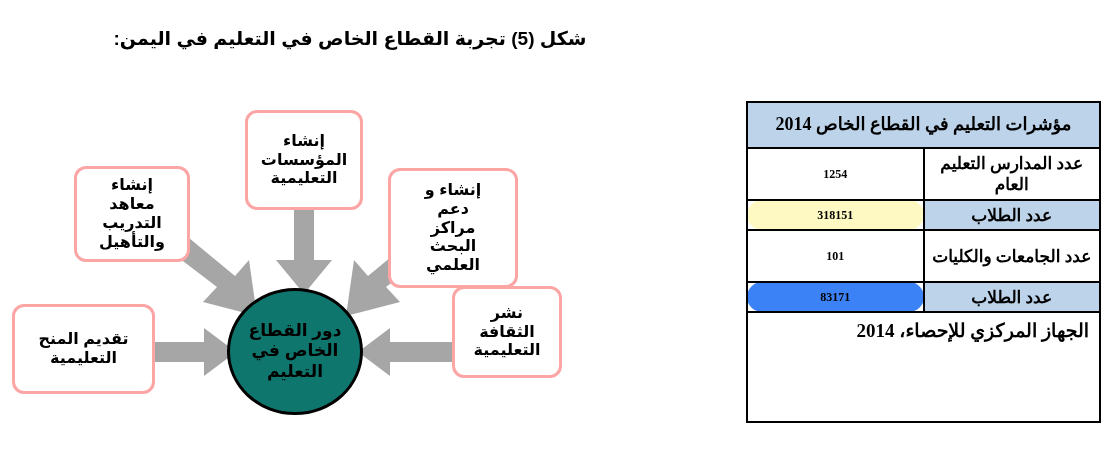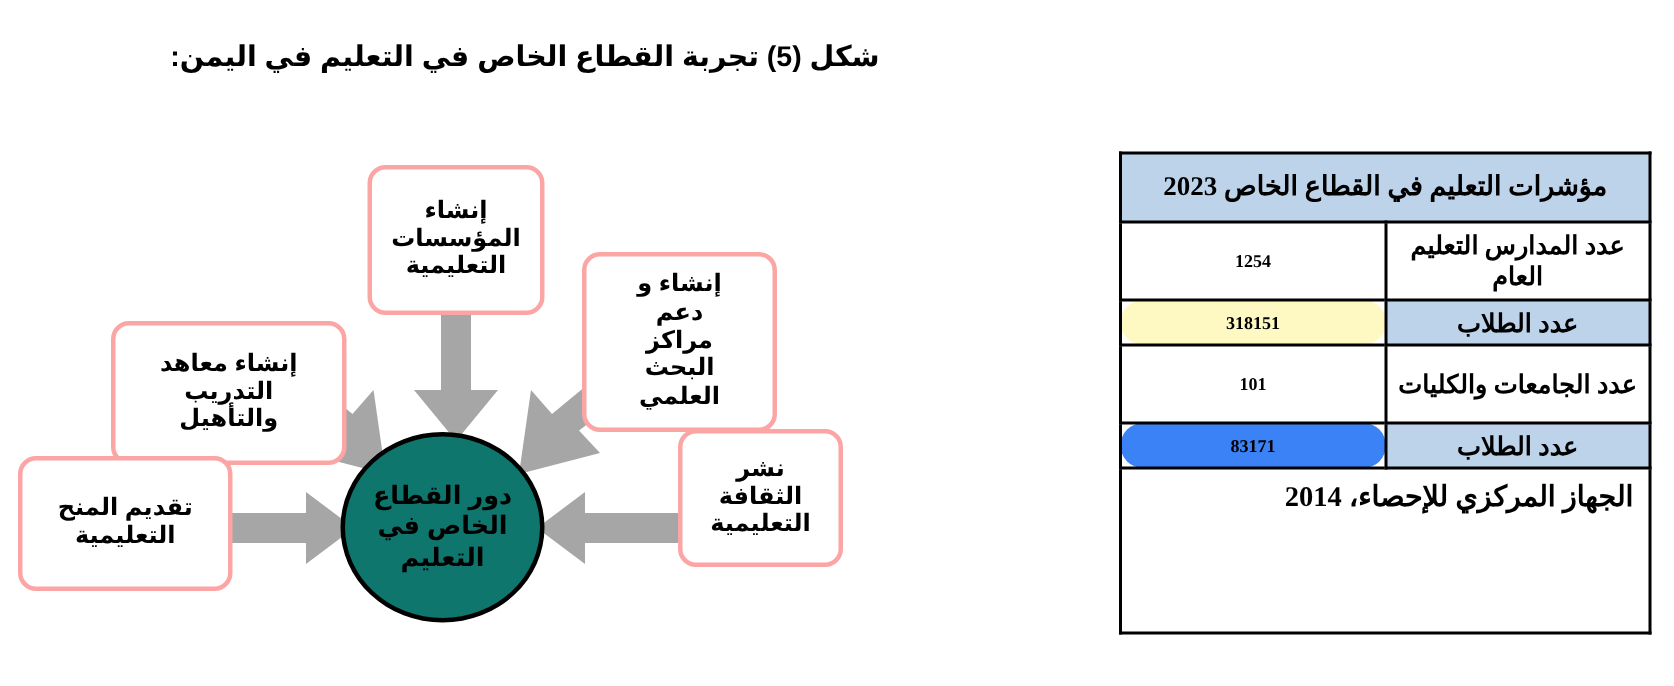--- a/index.html
+++ b/index.html
@@ -54,21 +54,21 @@
     direction: rtl;
     font-weight: bold;
     font-size: 16px;
     line-height: 1.18;
     padding: 4px 22px;
     z-index: 5;
   }
 
   
   #box-institutions { left: 245px; top: 20px;  width: 118px; height: 100px; }
-  #box-training     { left: 74px;  top: 76px;  width: 157px; height: 96px; margin-top: 48px;  }
+  #box-training     { left: 74px;  top: 76px;  width: 116px; height: 96px;  }
   #box-research     { left: 388px; top: 78px;  width: 130px; height: 120px; }
   #box-grants       { left: 12px;  top: 214px; width: 143px; height: 90px;  }
   #box-culture      { left: 452px; top: 196px; width: 110px; height: 92px;  }
 
   
   #central-ellipse {
     position: absolute;
     left: 227px;
     top: 198px;
     width: 136px;
@@ -195,21 +195,21 @@
 
   <div id="central-ellipse" style="background: #0f766e;">
     <span>دور القطاع الخاص في التعليم</span>
   </div>
 
 </div>
 
 <table id="indicators-table">
   <tbody>
     <tr>
-      <td class="tbl-header" colspan="2" style="background: rgb(189, 211, 234);">مؤشرات التعليم في القطاع الخاص 2023</td>
+      <td class="tbl-header" colspan="2" style="background: rgb(189, 211, 234);">مؤشرات التعليم في القطاع الخاص 2014</td>
     </tr>
 
     <tr class="row-tall">
       <td class="cell-label">عدد المدارس التعليم العام</td>
       <td class="cell-value">1254</td>
     </tr>
 
     <tr class="row-shaded">
       <td class="cell-label" style="background: rgb(189, 211, 234);">عدد الطلاب</td>
       <td class="cell-value" style="background: #fef9c3;">318151</td>

